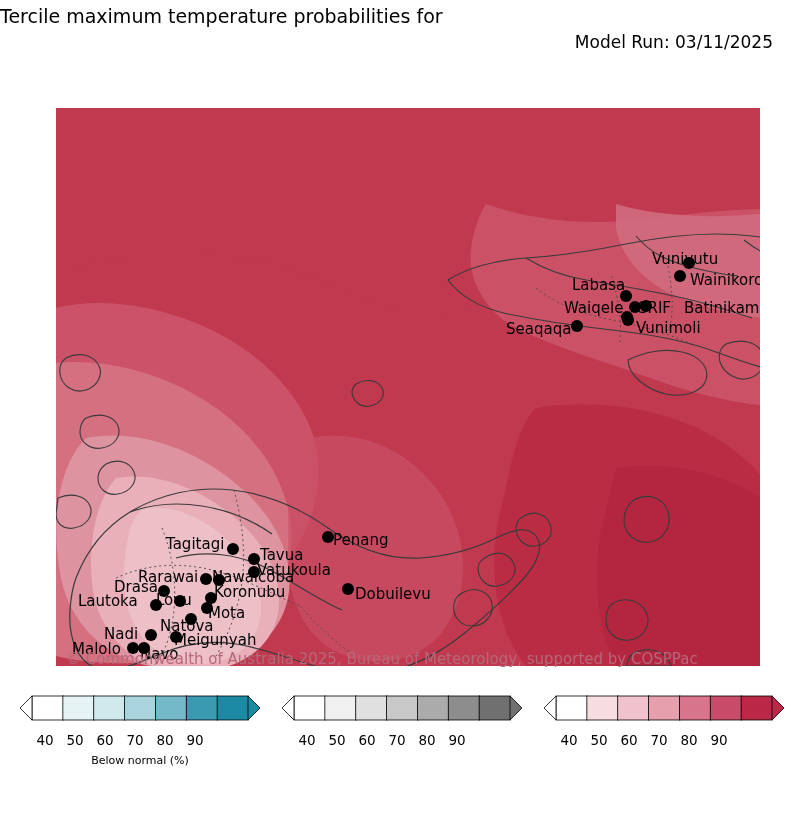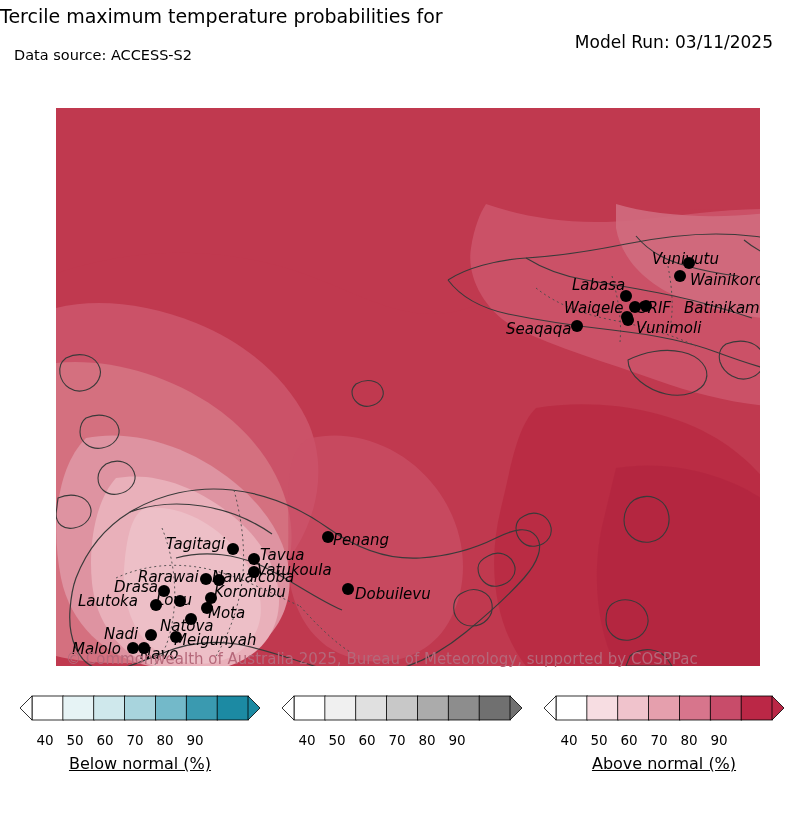--- a/index.html
+++ b/index.html
@@ -29,21 +29,20 @@
     position:absolute;left:306px;top:14px;font-size:14.5px;
   }
   .meta-right{
     position:absolute;right:31px;top:0px;font-size:17px;text-align:center;line-height:19px;
   }
   .map-wrap{
     position:absolute;
     left:56px;top:108px;width:704px;height:558px;
     overflow:hidden;
     background:#c0394f;
-    font-style:italic;
   }
   .map-svg{display:block;}
   .credit{
     position:absolute;
     left:66px;top:650px;
     font-size:15px;
     color:#b5687a;
   }
   .legends{
     position:absolute;
@@ -64,39 +63,37 @@
     margin-top:2px;
     font-size:13.5px;
   }
   .legend .ticks span{
     position:absolute;
     transform:translateX(-50%);
     top:0;
   }
   .legend .cap{
     margin-top:4px;
-    font-size:16px;
-    text-decoration:underline;
+    font-size:11px;
   }
   .pt{fill:#000;}
   .lbl{
     font-family:"DejaVu Sans", sans-serif;
     font-size:15px;
     fill:#000;
   }
 </style>
 </head>
 <body>
 
 <div class="title">
   <div>Tercile maximum temperature probabilities for</div>
 </div>
 
 <div class="meta-row">
-  <div class="meta-left">Data source: ACCESS-S2</div>
   <div class="meta-right">
     <div>Model Run: 03/11/2025</div>
   </div>
 </div>
 
 <div class="map-wrap">
   <svg class="map-svg" width="748" height="558" viewBox="0 0 748 558">
     <defs>
       <clipPath id="mapclip">
           <rect x="0" y="0" width="748" height="558"></rect>
@@ -302,16 +299,15 @@
         </g>
     </svg>
     <div class="ticks">
         <span style="left:25px;">40</span>
         <span style="left:55px;">50</span>
         <span style="left:85px;">60</span>
         <span style="left:115px;">70</span>
         <span style="left:145px;">80</span>
         <span style="left:175px;">90</span>
       </div>
-    <div class="cap">Above normal (%)</div>
   </div>
 
 </div>
 
 </body></html>

